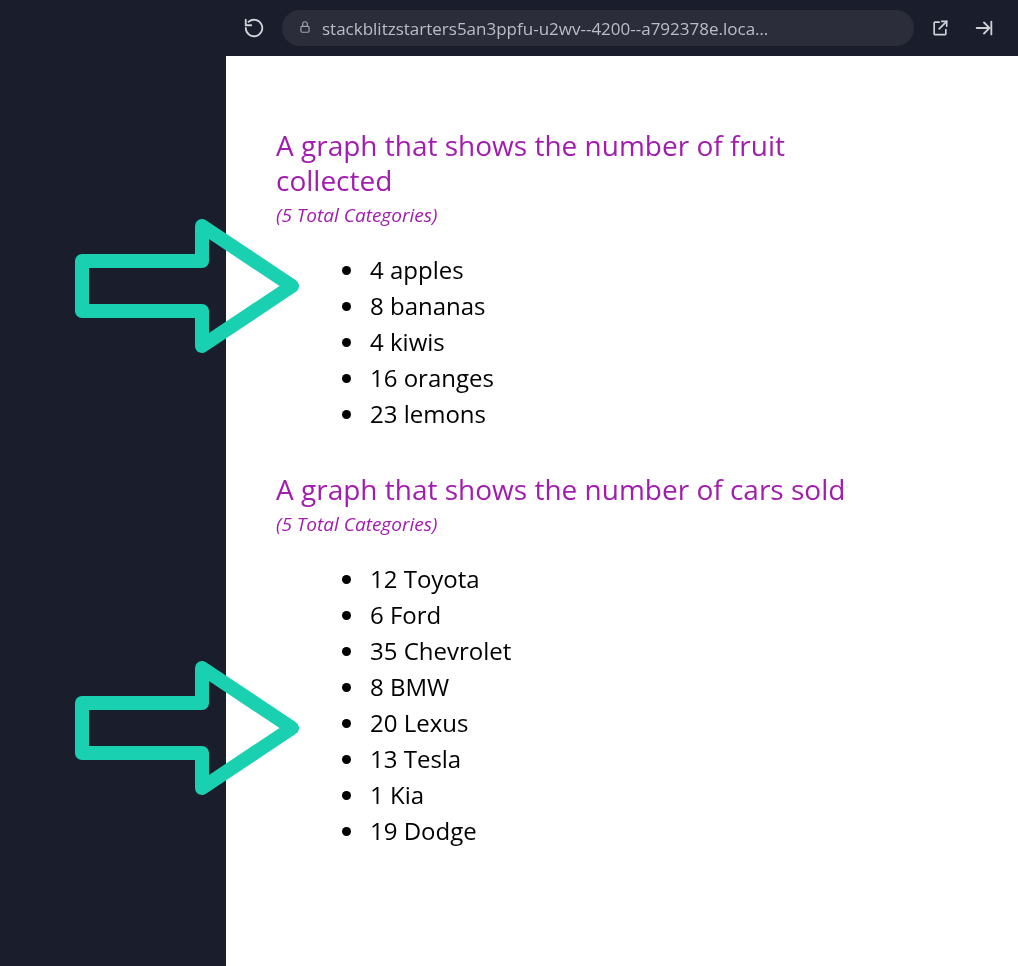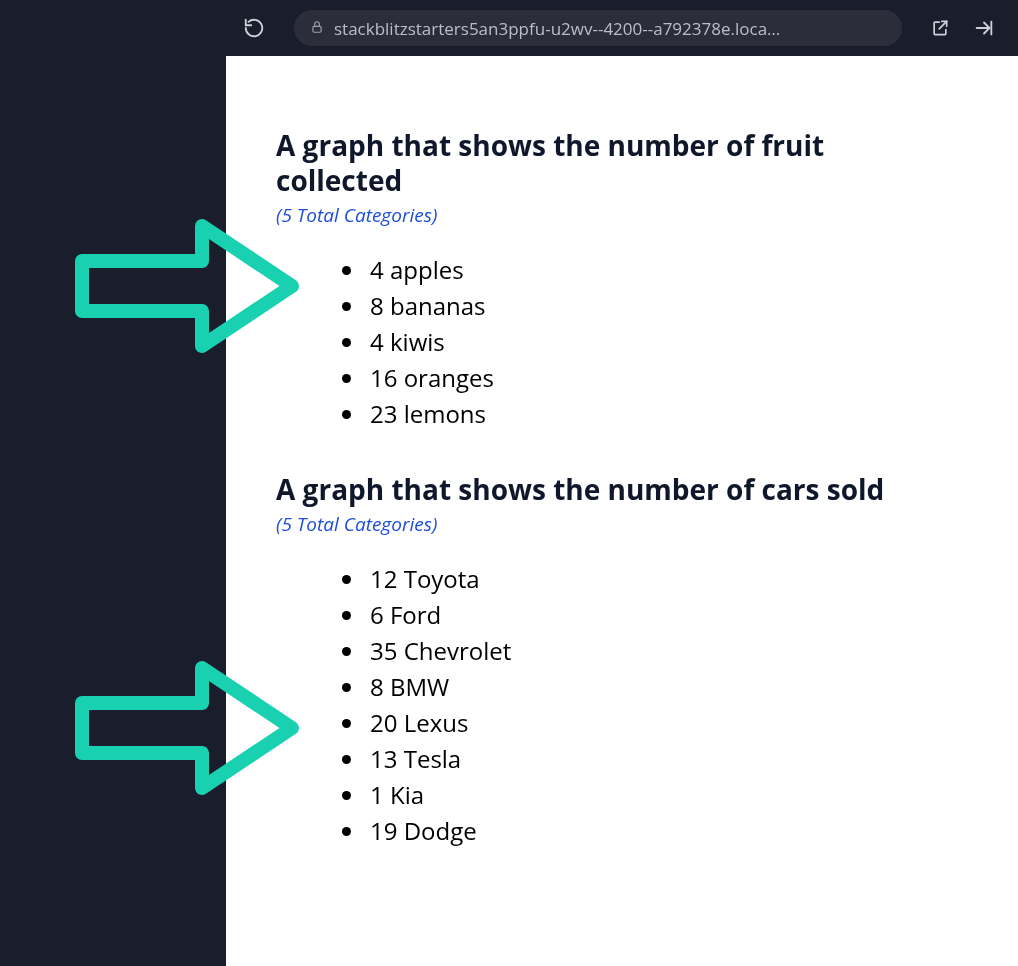--- a/index.html
+++ b/index.html
@@ -12,21 +12,21 @@
       position: relative;
     }
     .top-bar {
       position: absolute;
       top: 0;
       left: 226px;
       right: 0;
       height: 56px;
       display: flex;
       align-items: center;
-      gap: 24px;
+      gap: 12px;
       padding: 12px 12px;
     }
     .reload-btn {
       width: 32px;
       height: 32px;
       display: flex;
       align-items: center;
       justify-content: center;
       color: #d0d0d8;
       cursor: pointer;
@@ -67,30 +67,30 @@
       top: 56px;
       left: 226px;
       right: 0;
       bottom: 0;
       background: #ffffff;
       padding: 72px 40px 40px 50px;
       color: #222;
     }
     .section-title {
       font-size: 28px;
-      font-weight: 700;
-      color: #0f172a;
+      font-weight: 400;
+      color: #a21caf;
       line-height: 1.25;
       margin-bottom: 4px;
       max-width: 620px;
     }
     .section-subtitle {
       font-size: 19px;
       font-style: italic;
-      color: #1d4ed8;
+      color: #a21caf;
       margin-bottom: 24px;
     }
     ul.data-list {
       list-style: disc;
       padding-left: 90px;
       font-size: 24px;
       color: #000000;
       line-height: 1.5;
       margin-bottom: 40px;
     }

